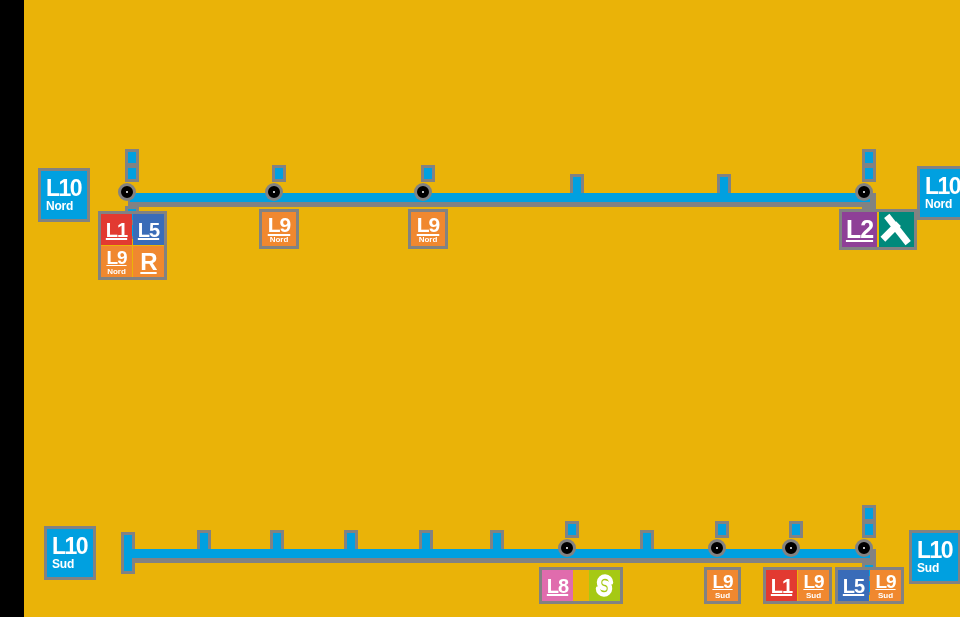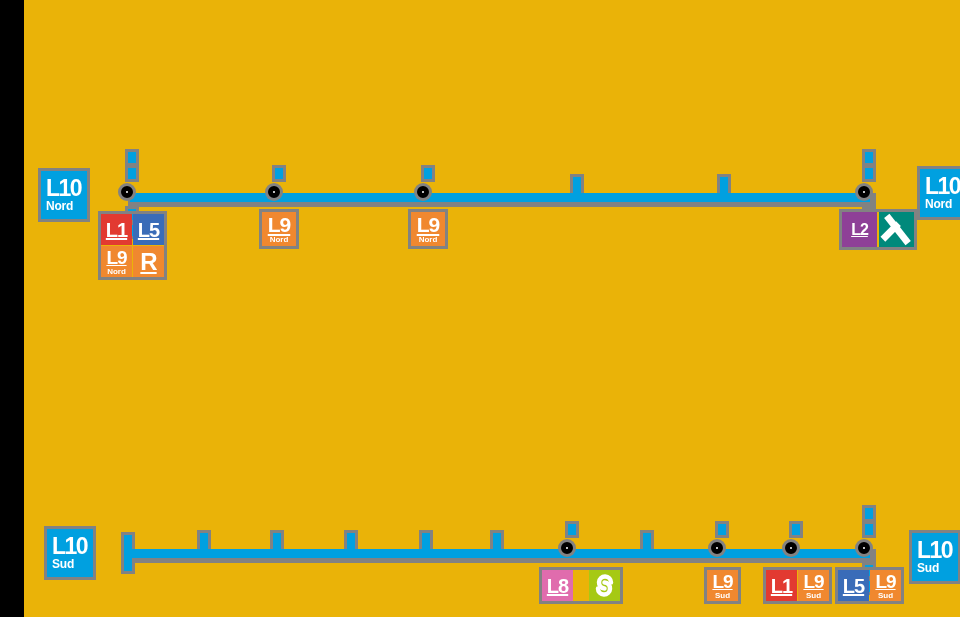--- a/index.html
+++ b/index.html
@@ -73,21 +73,21 @@
       <div style="left: 549px; top: 177px; width: 8px; height: 16px; background: rgb(0, 160, 224); z-index: 2;"></div>
       <div style="left: 693px; top: 174px; width: 14px; height: 19px; background: rgb(130, 130, 130); z-index: 1;"></div>
       <div style="left: 696px; top: 177px; width: 8px; height: 16px; background: rgb(0, 160, 224); z-index: 2;"></div>
       <div style="left: 841px; top: 168px; width: 8px; height: 11px; background: rgb(0, 160, 224); box-shadow: rgb(130, 130, 130) 0px 0px 0px 3px; z-index: 3;"></div>
       <div style="left: 841px; top: 152px; width: 8px; height: 11px; background: rgb(0, 160, 224); box-shadow: rgb(130, 130, 130) 0px 0px 0px 3px; z-index: 3;"></div>
       <div style="left: 841px; top: 209px; width: 8px; height: 11px; background: rgb(0, 160, 224); box-shadow: rgb(130, 130, 130) 0px 0px 0px 3px; z-index: 3;"></div>
       <div style="left: 841px; top: 225px; width: 8px; height: 11px; background: rgb(0, 160, 224); box-shadow: rgb(130, 130, 130) 0px 0px 0px 3px; z-index: 3;"></div>
       <div class="dot" style="left: 834px; top: 186px; width: 12px; height: 12px; background: rgb(255, 255, 255); border: 5px solid rgb(0, 0, 0); box-shadow: rgb(130, 130, 130) 0px 0px 0px 3px;"></div>
       <div class="badge-group" style="left: 818px; top: 212px; box-shadow: rgb(130, 130, 130) 0px 0px 0px 3px; gap: 2px; display: flex;">
         <div class="badge-cell" style="position: static; width: 35px; height: 35px; background: rgb(142, 64, 151);">
-          <span class="lbl" style="font-size: 16px;">L2</span>
+          <span class="lbl" style="font-size: 25px;">L2</span>
         </div>
         <div class="badge-cell" style="position: static; width: 35px; height: 35px; background: rgb(0, 137, 123);">
           <svg width="100%" height="100%" viewBox="0 0 36 36">
             <rect width="36" height="36" fill="#00897B"></rect>
             <line x1="8" y1="4" x2="30" y2="32" stroke="#fff" stroke-width="7"></line>
             <line x1="4" y1="28" x2="20" y2="12" stroke="#fff" stroke-width="7"></line>
           </svg>
         </div>
       </div>
     </div>

